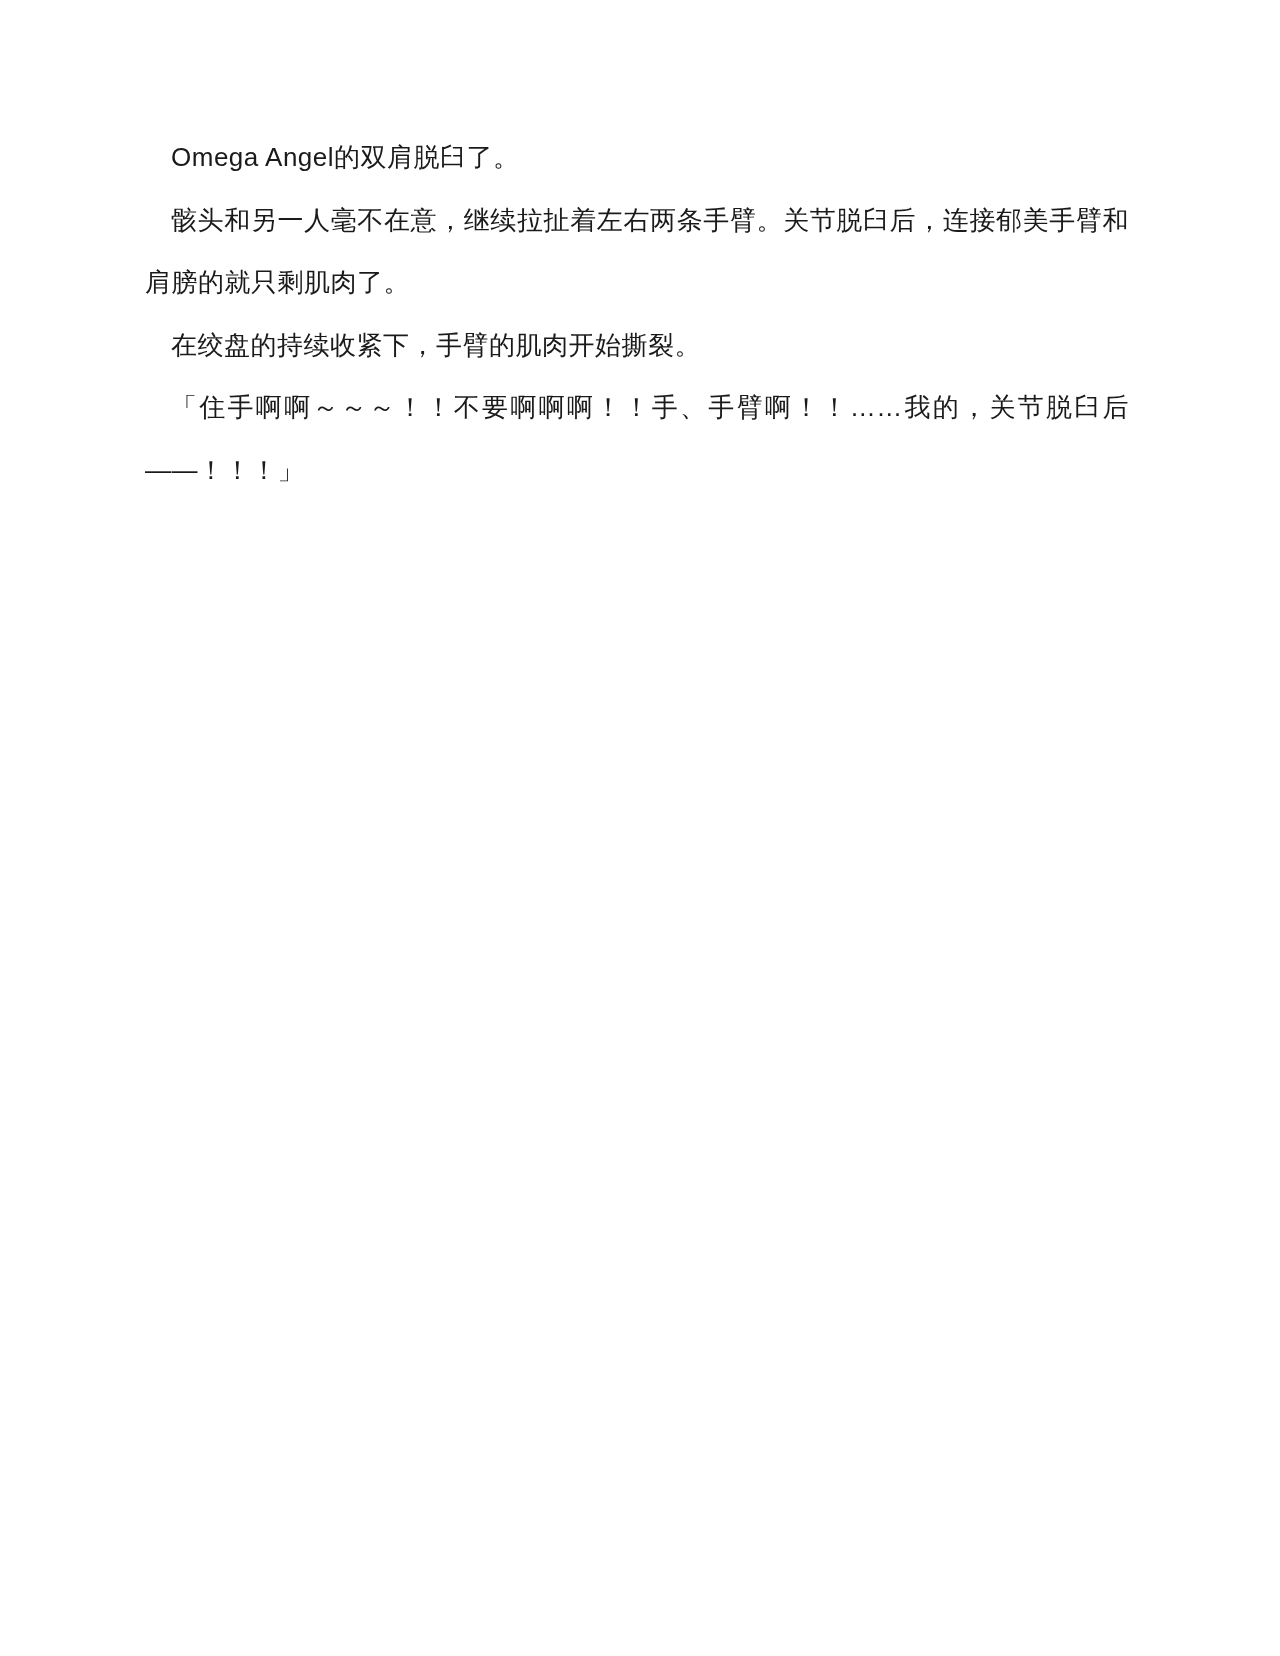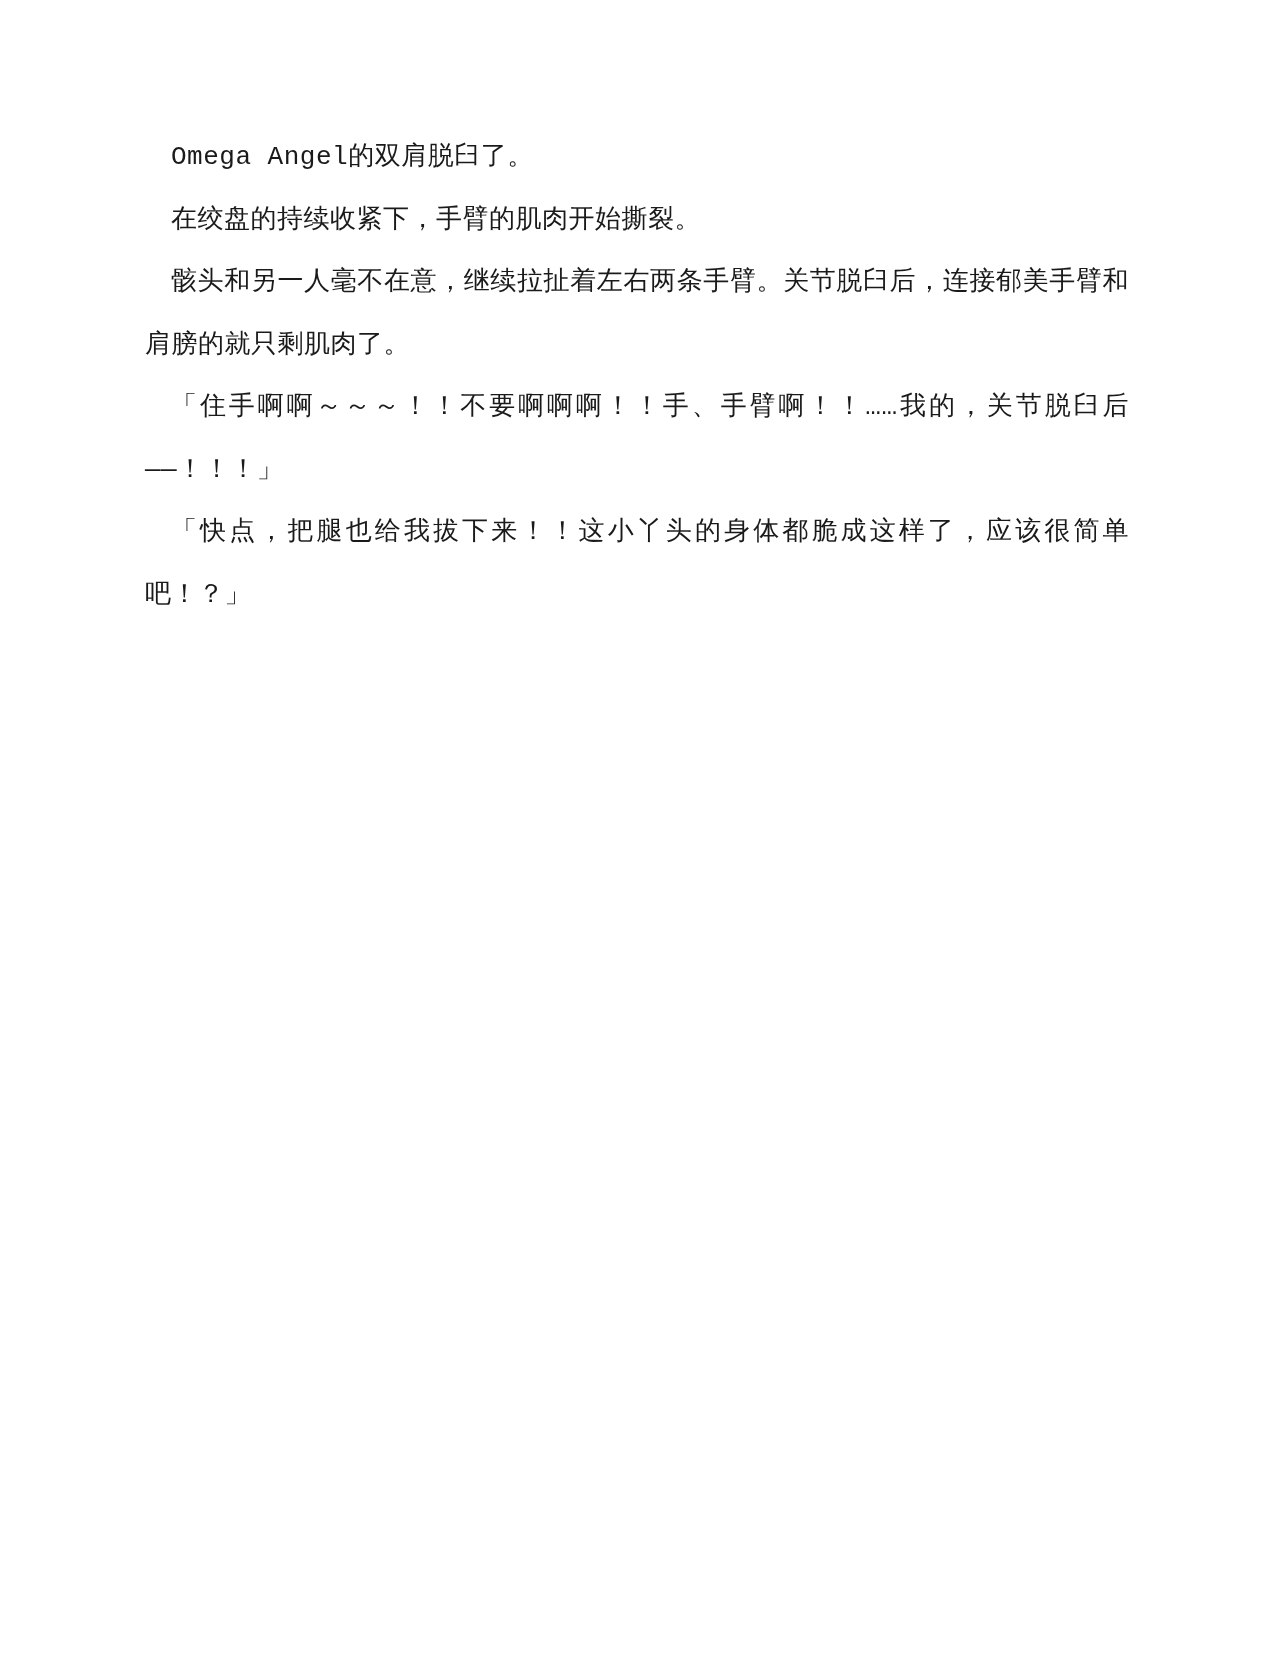--- a/index.html
+++ b/index.html
@@ -6,21 +6,21 @@
   html, body {
     margin: 0;
     padding: 0;
     background: #ffffff;
   }
   .page {
     position: relative;
     width: 1280px;
     height: 1268px;
     background: #ffffff;
-    font-family: Liberation Mono, monospace;
+    font-family: Liberation Sans, sans-serif;
     overflow: hidden;
   }
   .content {
     position: absolute;
     left: 145px;
     top: 126px;
     width: 984px;
   }
   .para {
     margin: 0;
@@ -35,18 +35,17 @@
     font-weight: 400;
     word-break: break-all;
   }
 </style>
 </head>
 <body>
 
 <div class="page">
   <div class="content">
     <p class="para">Omega Angel的双肩脱臼了。</p>
+    <p class="para">骸头和另一人毫不在意，继续拉扯着左右两条手臂。关节脱臼后，连接郁美手臂和肩膀的就只剩肌肉了。</p>
     <p class="para">在绞盘的持续收紧下，手臂的肌肉开始撕裂。</p>
-    <p class="para">骸头和另一人毫不在意，继续拉扯着左右两条手臂。关节脱臼后，连接郁美手臂和肩膀的就只剩肌肉了。</p>
     <p class="para">「住手啊啊～～～！！不要啊啊啊！！手、手臂啊！！……我的，关节脱臼后——！！！」</p>
-    <p class="para">「快点，把腿也给我拔下来！！这小丫头的身体都脆成这样了，应该很简单吧！？」</p>
   </div>
 </div>
 
 </body></html>

